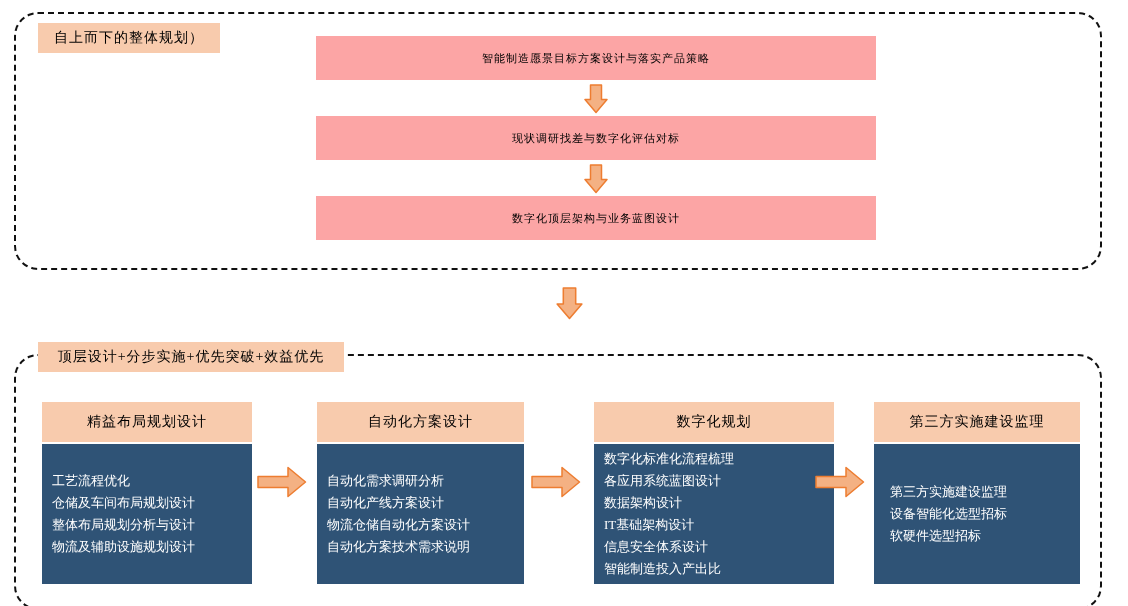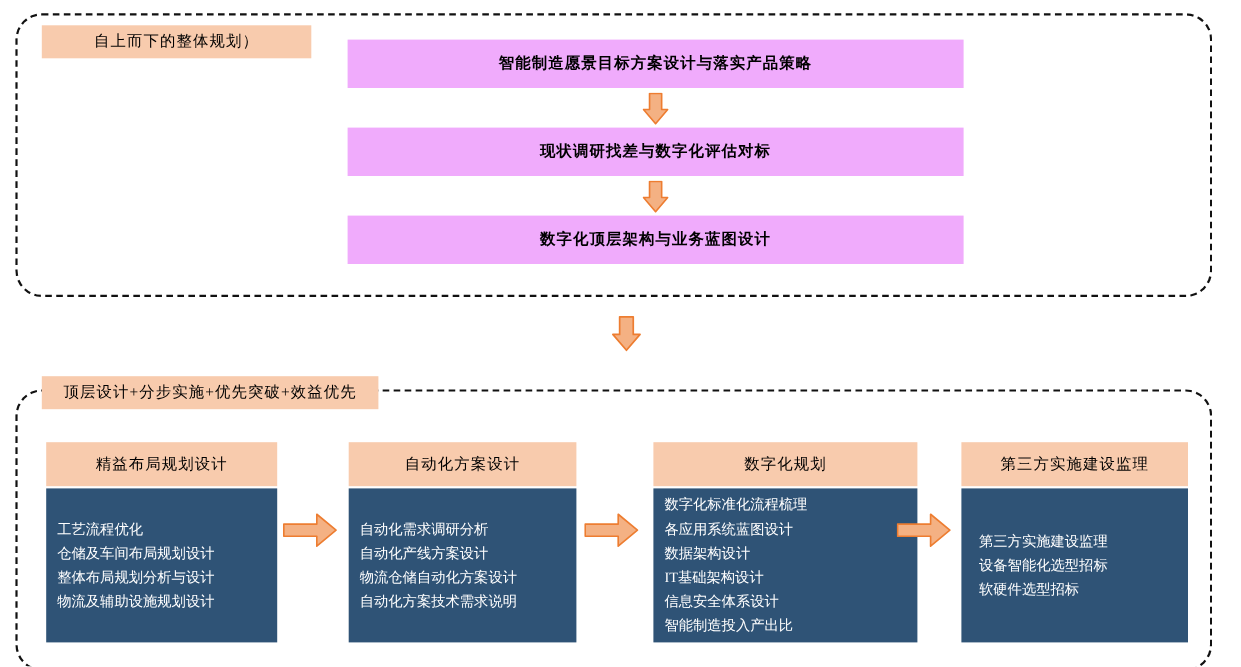--- a/index.html
+++ b/index.html
@@ -10,26 +10,26 @@
   }
   .panel{position:absolute;border:2px dashed #111;border-radius:24px;}
   .top-panel{left:14px;top:12px;width:1084px;height:254px;}
   .bottom-panel{left:14px;top:342px;width:1084px;height:252px;margin-top:12px;}
 
   .label-box{
     position:absolute;background:#F8CBAD;
     display:flex;align-items:center;justify-content:center;
     font-size:14px;letter-spacing:1px;z-index:2;
   }
-  .top-label{left:22px;top:9px;width:245px;height:30px;}
+  .top-label{left:22px;top:9px;width:182px;height:30px;}
   .bottom-label{left:22px;top:-14px;width:306px;height:30px;}
 
   .step-box{
-    position:absolute;left:300px;width:560px;height:44px;background:#f0abfc;
-    display:flex;align-items:center;justify-content:center;font-size:14px;letter-spacing:1px;font-weight:bold;
+    position:absolute;left:300px;width:560px;height:44px;background:#fca5a5;
+    display:flex;align-items:center;justify-content:center;font-size:11px;letter-spacing:1px;
   }
   .step-1{top:22px}.step-2{top:102px}.step-3{top:182px}
 
   .v-arrow{position:absolute;left:568px;width:24px;height:30px;}
   .v-arrow-1{top:70px}.v-arrow-2{top:150px}
   .mid-arrow{position:absolute;left:556px;top:287px;width:27px;height:33px;}
 
   .column{position:absolute;top:46px;}
   .col-1{left:26px;width:210px}
   .col-2{left:301px;width:207px}

